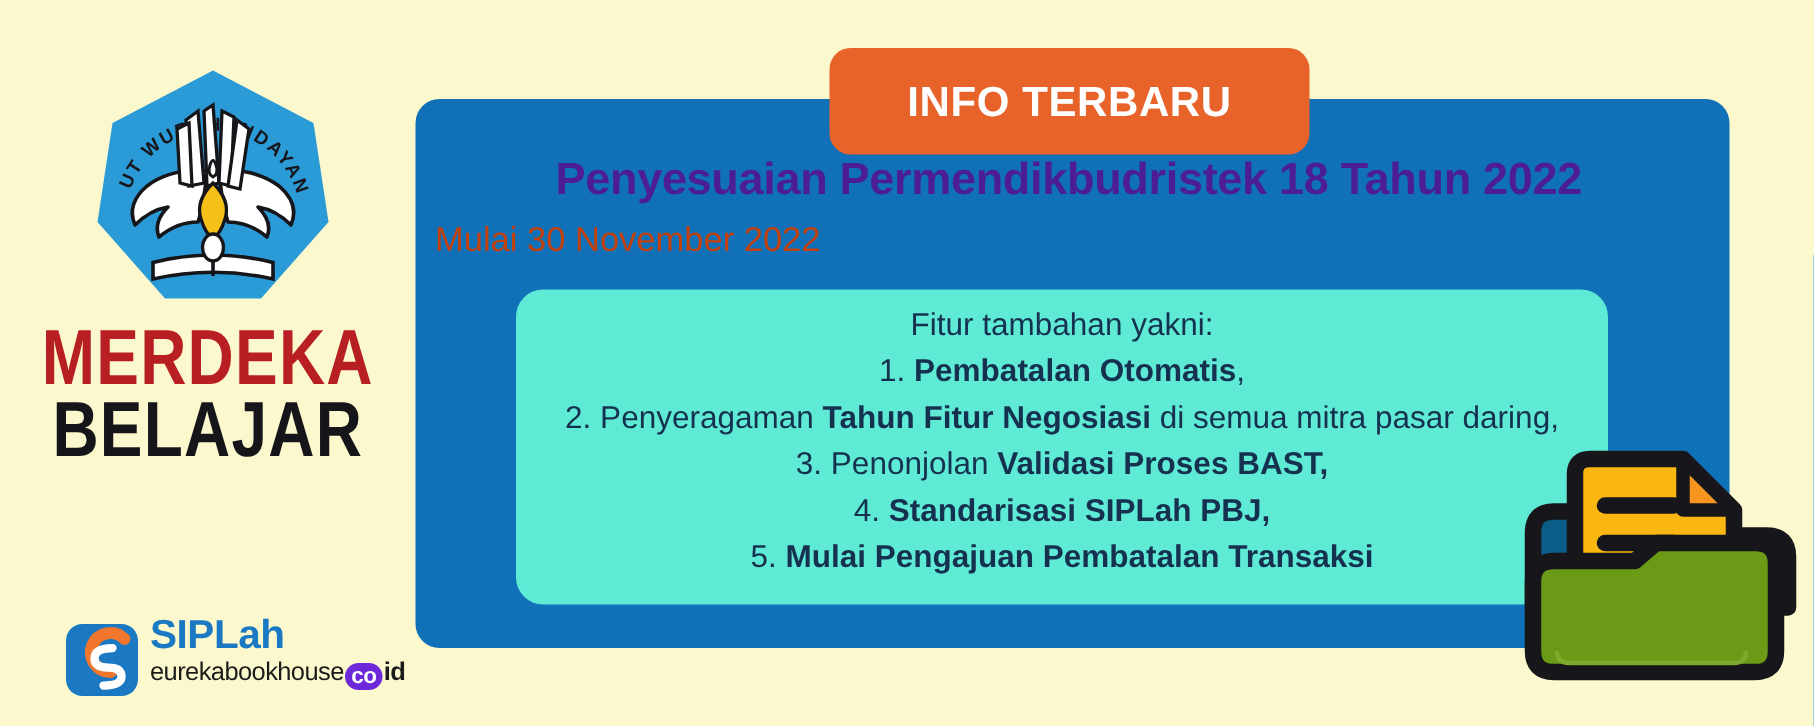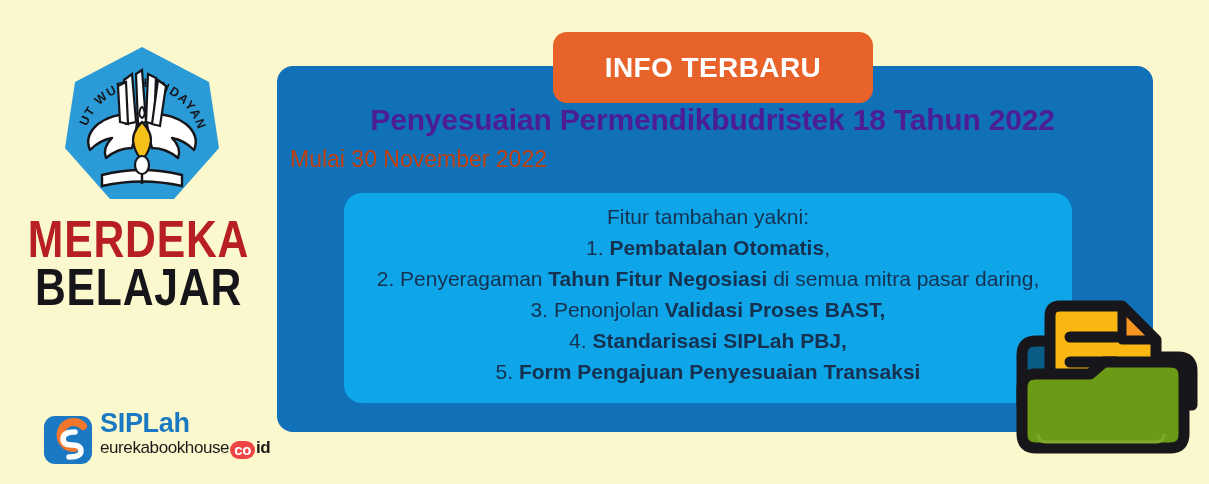--- a/index.html
+++ b/index.html
@@ -93,21 +93,21 @@
     font-size: 17px;
     line-height: 20px;
     letter-spacing: -0.4px;
     color: #1B1B1B;
     white-space: nowrap;
   }
   #siplah-domain .eureka { font-weight: normal; }
   #siplah-domain .bookhouse { font-weight: normal; }
   #siplah-domain .tld-badge {
     display: inline-block;
-    background: #ef4444;
+    background: #6d28d9;
     color: #FFFFFF;
     font-weight: bold;
     border-radius: 999px;
     padding: 0 4px;
     font-size: 15px;
     line-height: 18px;
     vertical-align: -2px;
     margin: 0 1px;
   }
   #siplah-domain .tld-id { font-weight: bold; color: #1B1B1B; }
@@ -164,21 +164,21 @@
     font-size: 23px;
   }
 
   
   #features-card {
     position: absolute;
     left: 344px;
     top: 193px;
     width: 728px;
     height: 210px;
-    background: #0ea5e9;
+    background: #5eead4;
     border-radius: 18px;
     padding-top: 8px;
     box-sizing: border-box;
   }
   #features-card .feature-line {
     display: block;
     text-align: center;
     color: #15314F;
     font-size: 21px;
     line-height: 31px;
@@ -264,21 +264,21 @@
   <div id="headline">Penyesuaian Permendikbudristek 18 Tahun 2022</div>
   <div id="subheadline">Mulai 30 November 2022</div>
 
   <div id="features-card">
     <span class="feature-line">Fitur tambahan yakni:</span>
     <div id="features-list">
         <span class="feature-line"><span>1. </span><b>Pembatalan Otomatis</b><span>,</span></span>
         <span class="feature-line"><span>2. </span><span>Penyeragaman </span><b>Tahun Fitur Negosiasi</b><span> di semua mitra pasar daring,</span></span>
         <span class="feature-line"><span>3. </span><span>Penonjolan </span><b>Validasi Proses BAST,</b></span>
         <span class="feature-line"><span>4. </span><b>Standarisasi SIPLah PBJ,</b></span>
-        <span class="feature-line"><span>5. </span><b>Form Pengajuan Penyesuaian Transaksi</b></span>
+        <span class="feature-line"><span>5. </span><b>Mulai Pengajuan Pembatalan Transaksi</b></span>
       </div>
   </div>
 
   <div id="folder-illustration">
     <svg viewBox="0 0 190 165" width="190" height="165" xmlns="http://www.w3.org/2000/svg">
 
       <path d="M10 55 q0 -14 14 -14 h48 l16 16 h78 q14 0 14 14 v34 h-170 z" fill="#0B5C86" stroke="#17161A" stroke-width="11" stroke-linejoin="round"></path>
 
       <path d="M38 16 q0 -10 10 -10 h62 l34 34 v48 q0 10 -10 10 h-86 q-10 0 -10 -10 z" fill="#FBB711" stroke="#17161A" stroke-width="11" stroke-linejoin="round"></path>
       <path d="M110 6 l34 34 h-34 z" fill="#F79520" stroke="#17161A" stroke-width="9" stroke-linejoin="round"></path>

